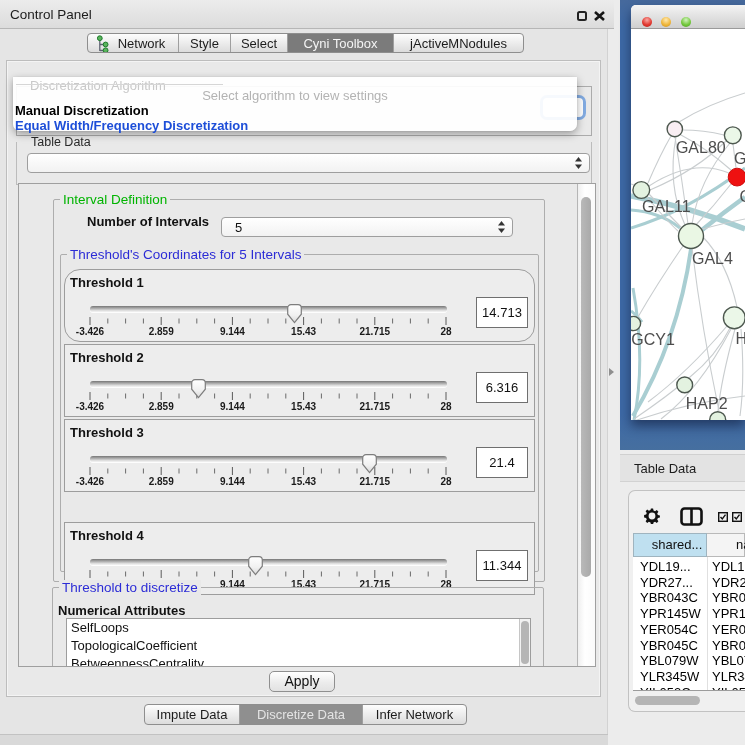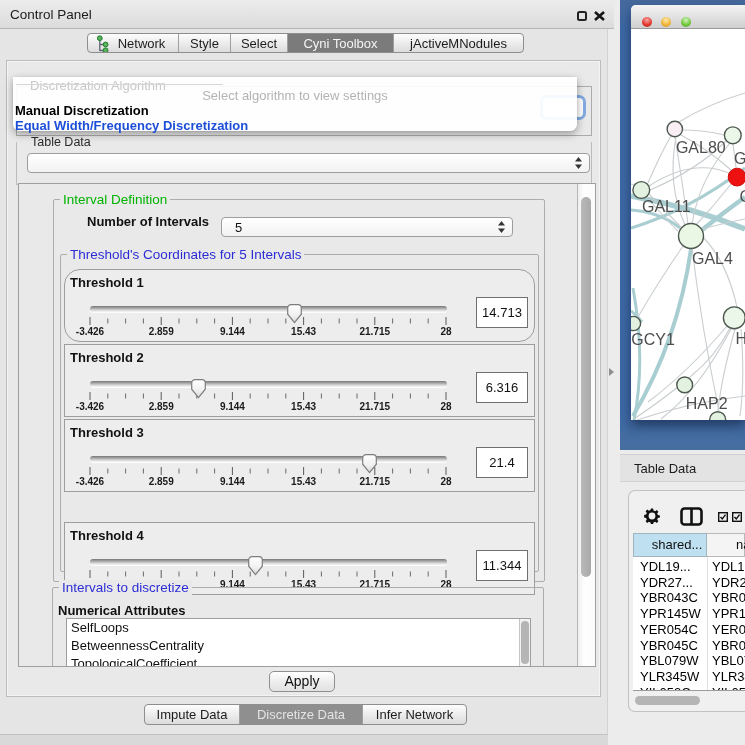--- a/index.html
+++ b/index.html
@@ -342,32 +342,32 @@
                 </linearGradient>
               </defs>
    <path d="M 4,0.7 h 7 a 3.3,3.3 0 0 1 3.3,3.3 v 6.2 L 7.5,18.6 0.7,10.2 V 4 A 3.3,3.3 0 0 1 4,0.7 Z" fill="url(#tg4)" stroke="#7d7d7d" stroke-width="1.2"></path>
  </svg>
  <div class="valbox">11.344</div>
 </div>
       </div>
     </div>
 
     <div class="group" style="left:33px; top:403px; width:492px; height:90px;">
-      <div class="gtitle" style="left:6px; color:#2c2cd6;">Intervals to discretize</div>
+      <div class="gtitle" style="left:6px; color:#2c2cd6;">Threshold to discretize</div>
     </div>
     <div style="position:absolute; left:39px; top:419px; font-size:13px; font-weight:bold; color:#111;">Numerical Attributes</div>
 
     <div id="vsb">
         <div class="th"></div>
       </div>
   </div>
   <div id="attlist">
     <div class="li">SelfLoops</div>
+    <div class="li">TopologicalCoefficient</div>
     <div class="li">BetweennessCentrality</div>
-    <div class="li">TopologicalCoefficient</div>
     <div id="alsb">
         <div class="th"></div>
       </div>
   </div>
 
   <div id="apply">Apply</div>
 
   <div id="btabs">
     <div class="tab" style="width:94px;">Impute Data</div>
     <div class="sep"></div>

